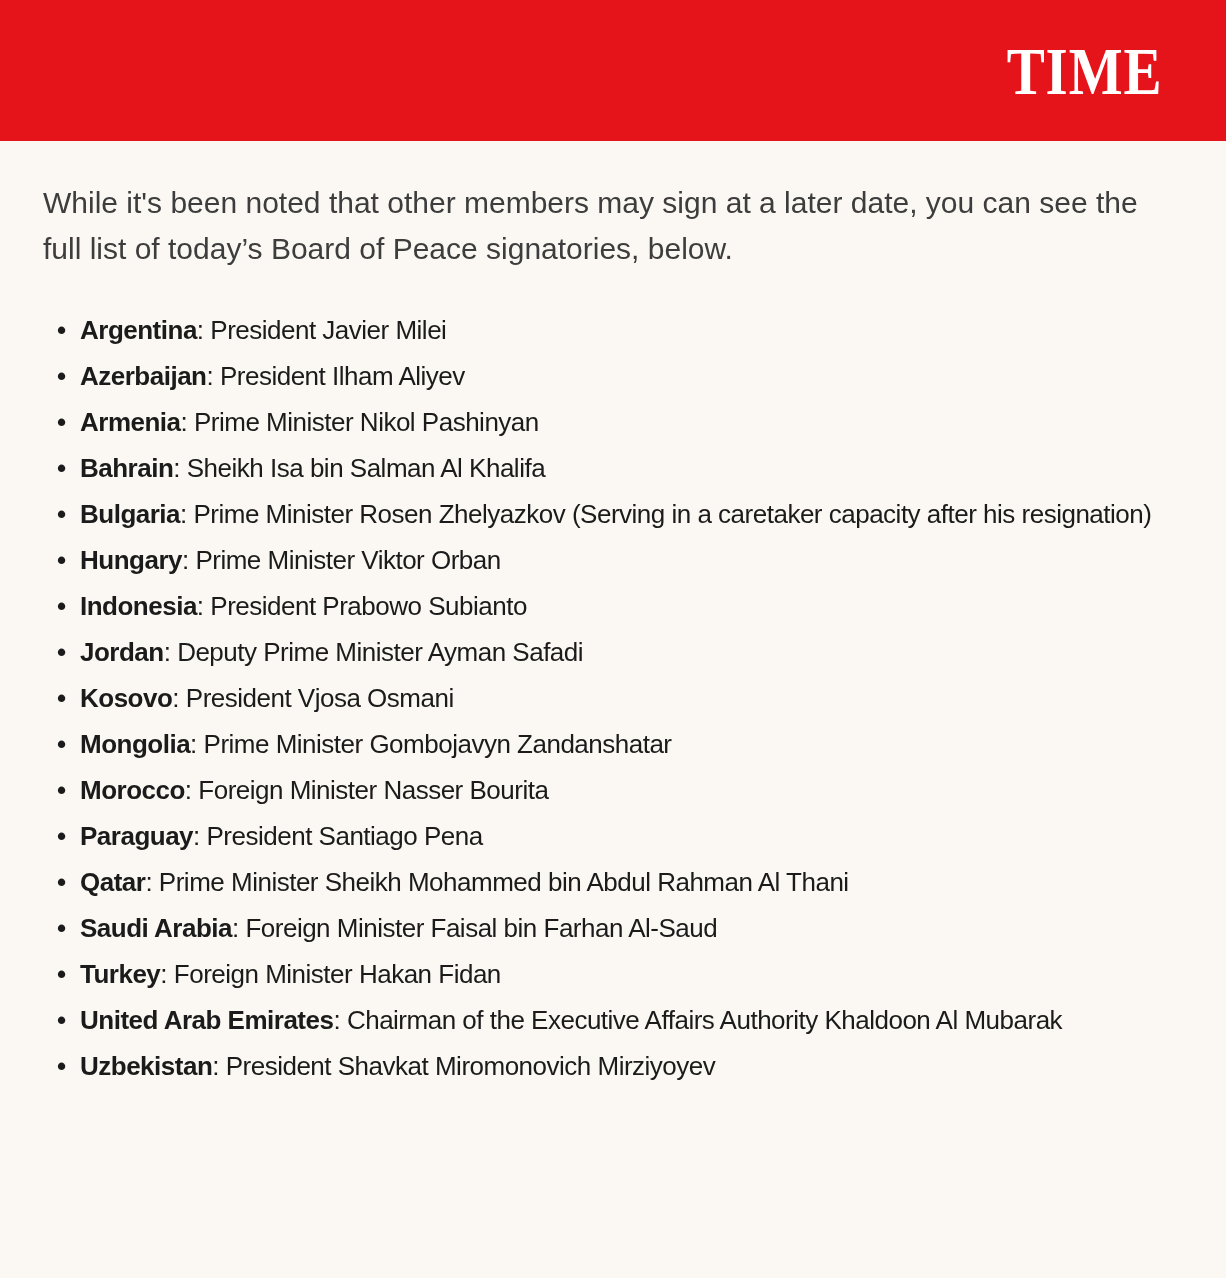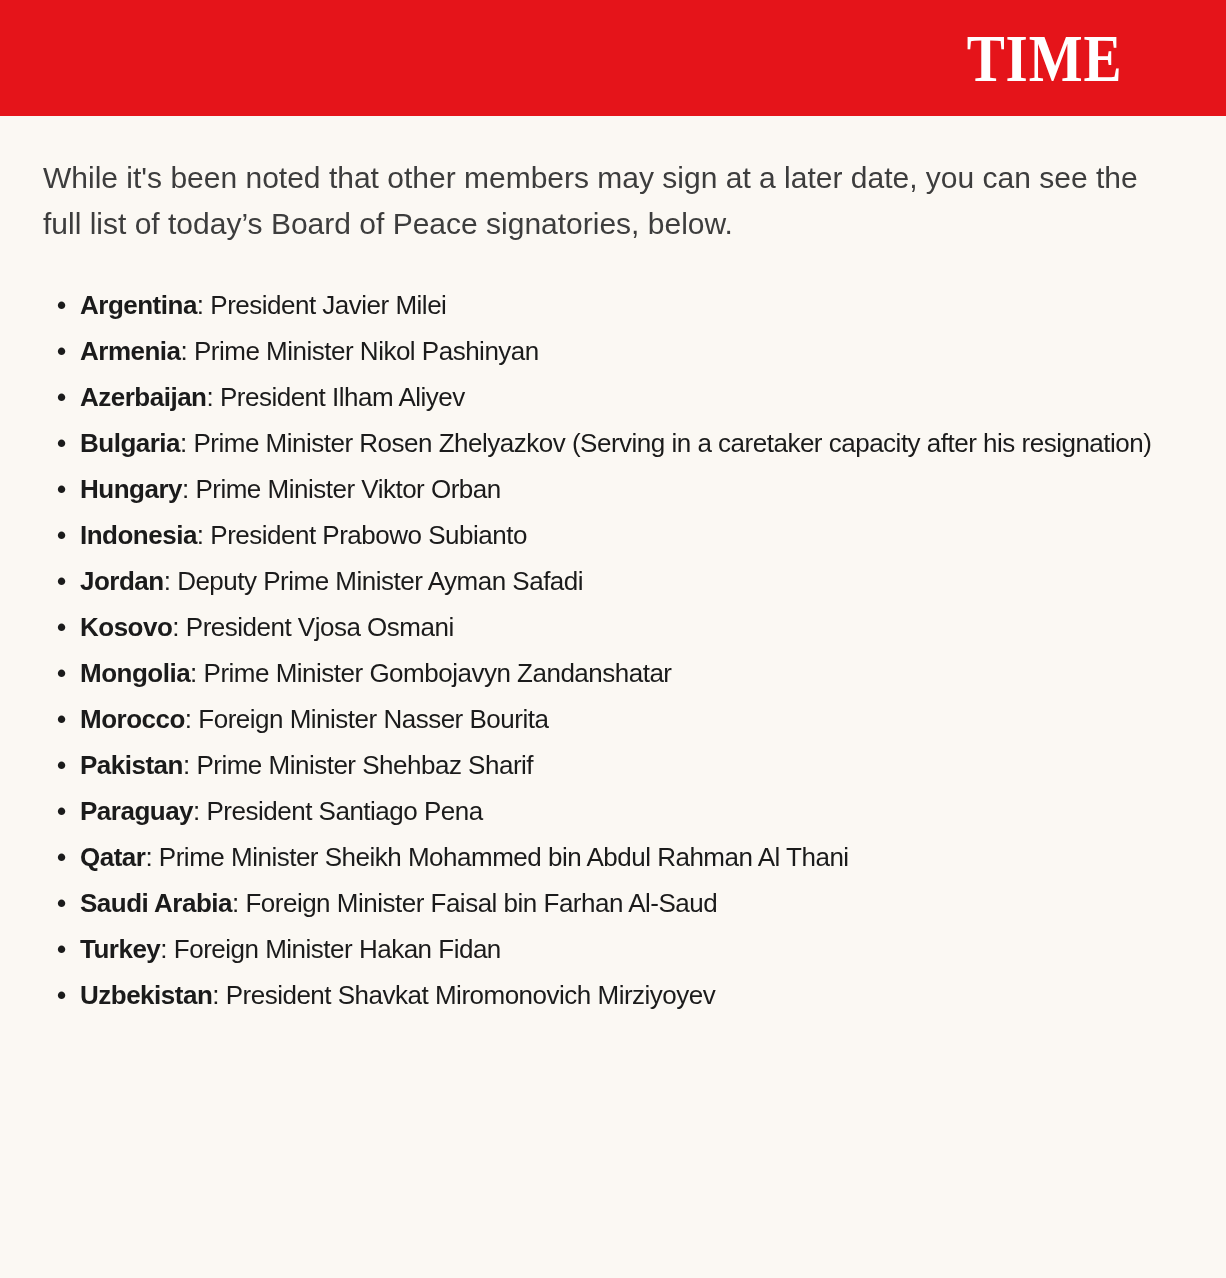--- a/index.html
+++ b/index.html
@@ -5,26 +5,26 @@
   * { box-sizing: border-box; }
   html, body { margin: 0; padding: 0; }
   body {
     width: 1226px;
     min-height: 1278px;
     background: #FBF8F3;
     font-family: "Liberation Sans", sans-serif;
     color: #1B1B1B;
   }
   .masthead {
-    height: 116px;
+    height: 141px;
     background: #E5141A;
     display: flex;
     align-items: center;
     justify-content: flex-end;
-    padding-right: 104px;
+    padding-right: 64px;
   }
   .logo {
     font-family: "Liberation Serif", serif;
     font-weight: 700;
     font-size: 68px;
     line-height: 1;
     color: #FFFFFF;
     letter-spacing: 1px;
     transform: scaleX(0.84);
     transform-origin: right center;
@@ -73,29 +73,30 @@
 
 <header class="masthead">
   <a class="logo">TIME</a>
 </header>
 
 <main class="content">
   <p class="intro">While it's been noted that other members may sign at a later date, you can see the full list of today’s Board of Peace signatories, below.</p>
 
   <ul class="signatories">
       <li><strong>Argentina</strong><span>: President Javier Milei</span></li>
+      <li><strong>Azerbaijan</strong><span>: President Ilham Aliyev</span></li>
       <li><strong>Armenia</strong><span>: Prime Minister Nikol Pashinyan</span></li>
-      <li><strong>Azerbaijan</strong><span>: President Ilham Aliyev</span></li>
+      <li><strong>Bahrain</strong><span>: Sheikh Isa bin Salman Al Khalifa</span></li>
       <li><strong>Bulgaria</strong><span>: Prime Minister Rosen Zhelyazkov (Serving in a caretaker capacity after his resignation)</span></li>
       <li><strong>Hungary</strong><span>: Prime Minister Viktor Orban</span></li>
       <li><strong>Indonesia</strong><span>: President Prabowo Subianto</span></li>
       <li><strong>Jordan</strong><span>: Deputy Prime Minister Ayman Safadi</span></li>
       <li><strong>Kosovo</strong><span>: President Vjosa Osmani</span></li>
       <li><strong>Mongolia</strong><span>: Prime Minister Gombojavyn Zandanshatar</span></li>
       <li><strong>Morocco</strong><span>: Foreign Minister Nasser Bourita</span></li>
-      <li><strong>Pakistan</strong><span>: Prime Minister Shehbaz Sharif</span></li>
       <li><strong>Paraguay</strong><span>: President Santiago Pena</span></li>
       <li><strong>Qatar</strong><span>: Prime Minister Sheikh Mohammed bin Abdul Rahman Al Thani</span></li>
       <li><strong>Saudi Arabia</strong><span>: Foreign Minister Faisal bin Farhan Al-Saud</span></li>
       <li><strong>Turkey</strong><span>: Foreign Minister Hakan Fidan</span></li>
+      <li><strong>United Arab Emirates</strong><span>: Chairman of the Executive Affairs Authority Khaldoon Al Mubarak</span></li>
       <li><strong>Uzbekistan</strong><span>: President Shavkat Miromonovich Mirziyoyev</span></li>
     </ul>
 </main>
 
 </body></html>

